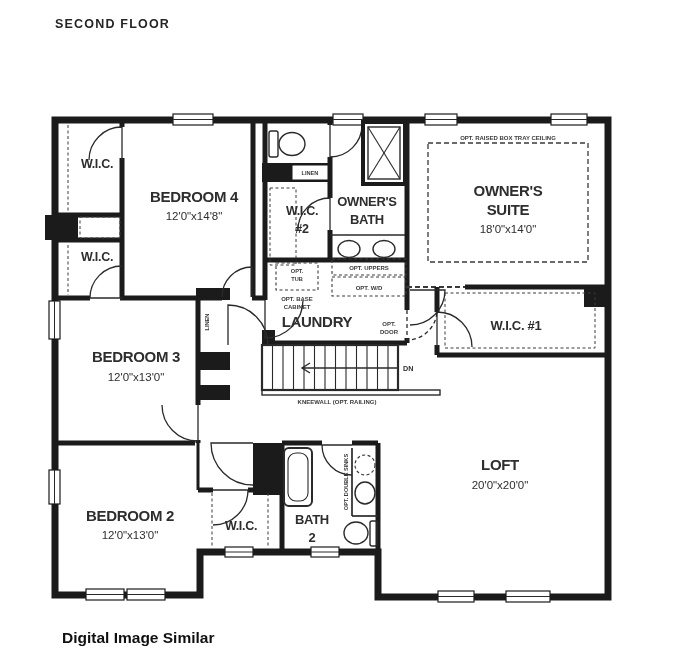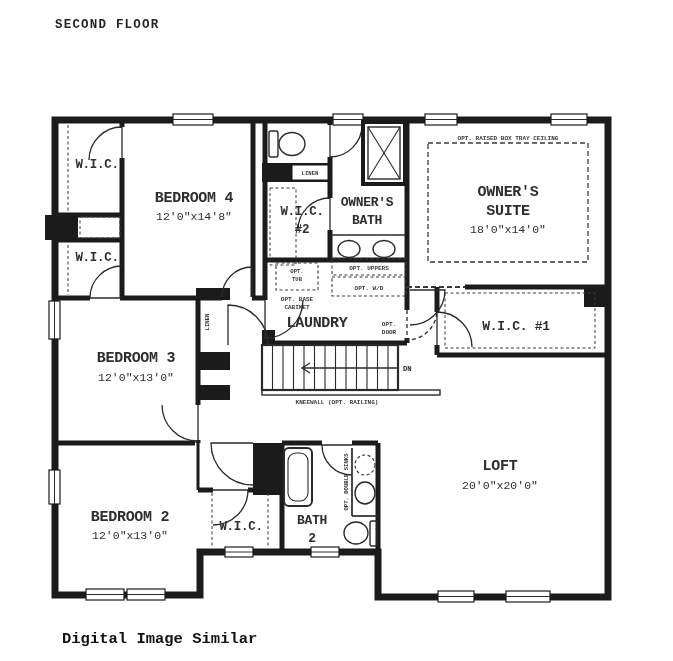--- a/index.html
+++ b/index.html
@@ -1,17 +1,17 @@
 <!DOCTYPE html>
 <html><head>
 <meta charset="utf-8">
 <style>
   html,body{margin:0;padding:0;background:#ffffff;}
   .page{position:relative;width:673px;height:661px;background:#ffffff;overflow:hidden;
-        font-family:Liberation Mono, monospace;}
+        font-family:Liberation Sans, sans-serif;}
   svg text{fill:#2e2e2e;}
   .t-title{font-size:12.5px;font-weight:600;letter-spacing:1.2px;fill:#252525;}
   .t-footer{font-size:15.5px;font-weight:700;fill:#101010;}
   .t-room{font-size:15px;font-weight:700;letter-spacing:-0.3px;}
   .t-room-sm{font-size:13px;font-weight:700;letter-spacing:-0.3px;}
   .t-wic{font-size:12.5px;font-weight:700;letter-spacing:-0.3px;}
   .t-dims{font-size:11.5px;font-weight:400;}
   .t-tiny{font-size:6px;font-weight:600;fill:#3a3a3a;}
   .t-micro{font-size:5.6px;font-weight:600;fill:#3a3a3a;}
   .wall{stroke:#1b1b1b;fill:none;}

